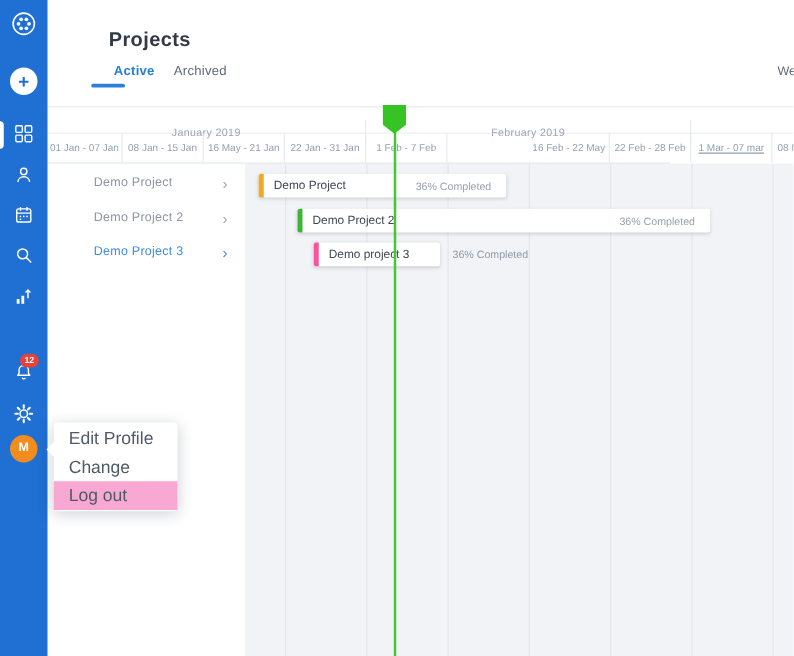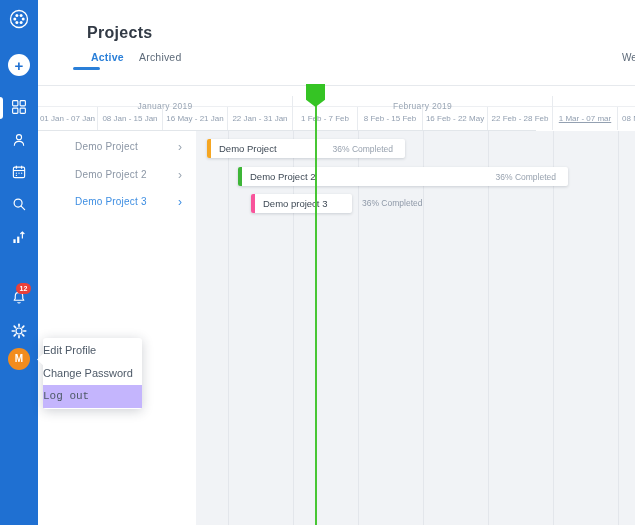--- a/index.html
+++ b/index.html
@@ -55,22 +55,22 @@
   .bar .accent{position:absolute;left:0;top:0;bottom:0;width:4px;border-radius:2px 0 0 2px;}
   .bar .bname{font-size:9.5px;color:#3d4854;white-space:nowrap;}
   .bar .bdone{font-size:8.5px;color:#97a1ae;white-space:nowrap;}
   .accent-orange{background:#f5a623;} .accent-green{background:#3eb538;} .accent-pink{background:#f8549b;}
   .outside-done{position:absolute;left:362px;top:194px;height:19px;line-height:19px;font-size:8.5px;color:#8f99a8;z-index:4;}
 
   
   .popup{position:absolute;left:43px;top:338px;width:99px;background:#fff;border-radius:3px;
          box-shadow:0 2px 12px rgba(30,40,60,.22);z-index:40;padding:1px 0;}
   .popup .arrow{position:absolute;left:-4px;top:17px;width:9px;height:9px;background:#fff;transform:rotate(45deg);}
-  .menu-item{height:23px;line-height:23px;padding-left:0;font-size:11px;color:#4e5a68;cursor:pointer;position:relative;z-index:1;}
-  .menu-item.highlight{background:#c4b5fd;font-family:Liberation Mono, monospace;}
+  .menu-item{height:23px;line-height:23px;padding-left:12px;font-size:14px;color:#4e5a68;cursor:pointer;position:relative;z-index:1;}
+  .menu-item.highlight{background:#f9a8d4;}
 </style>
 </head>
 <body>
 
 <div id="app">
 
   <aside class="sidebar">
     <div class="logo">
       <svg viewBox="0 0 24 24">
         <circle cx="12" cy="12" r="8.5" fill="none" stroke="#fff" stroke-width="1.3"></circle>
@@ -173,21 +173,20 @@
     <div class="month-cell" style="left:0;width:255px;">January 2019</div>
     <div class="month-cell" style="left:255px;width:260px;">February 2019</div>
     <div class="month-cell" style="left:515px;width:130px;border-right:none;"></div>
   </div>
   <div class="week-row">
     <div class="week-cell" style="left:0;width:60px;">01 Jan - 07 Jan</div>
     <div class="week-cell" style="left:60px;width:65px;">08 Jan - 15 Jan</div>
     <div class="week-cell" style="left:125px;width:65px;">16 May - 21 Jan</div>
     <div class="week-cell" style="left:190px;width:65px;">22 Jan - 31 Jan</div>
     <div class="week-cell" style="left:255px;width:65px;">1 Feb - 7 Feb</div>
-    <div class="week-cell" style="left:320px;width:65px;">8 Feb - 15 Feb</div>
     <div class="week-cell" style="left:385px;width:65px;">16 Feb - 22 May</div>
     <div class="week-cell" style="left:450px;width:65px;">22 Feb - 28 Feb</div>
     <div class="week-cell" style="left:515px;width:65px;text-decoration:underline;">1 Mar - 07 mar</div>
     <div class="week-cell" style="left:580px;width:65px;border-right:none;">08 Mar - 15 mar</div>
   </div>
 
   <div class="grid">
     <div class="gline" style="left:32px;"></div>
     <div class="gline" style="left:97px;"></div>
     <div class="gline" style="left:162px;"></div>

